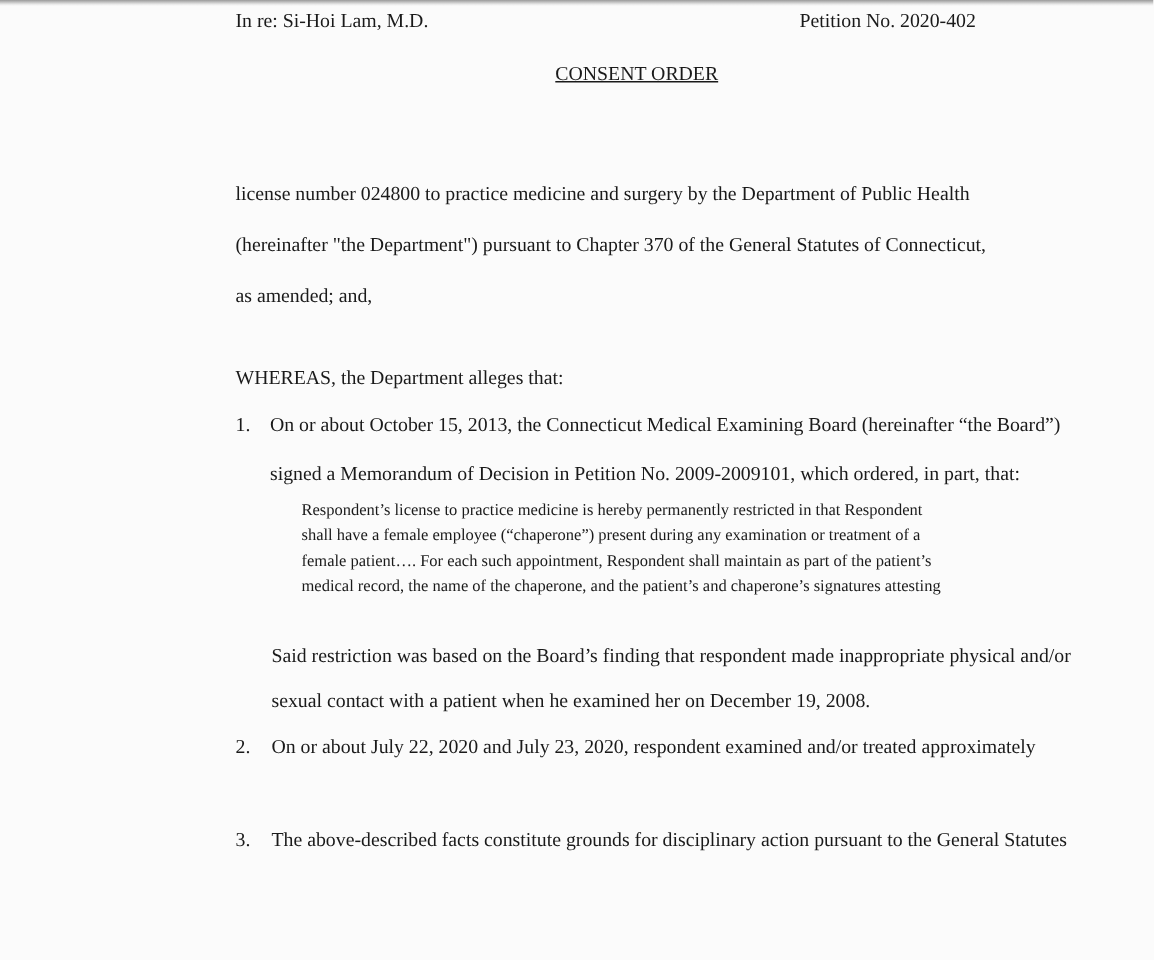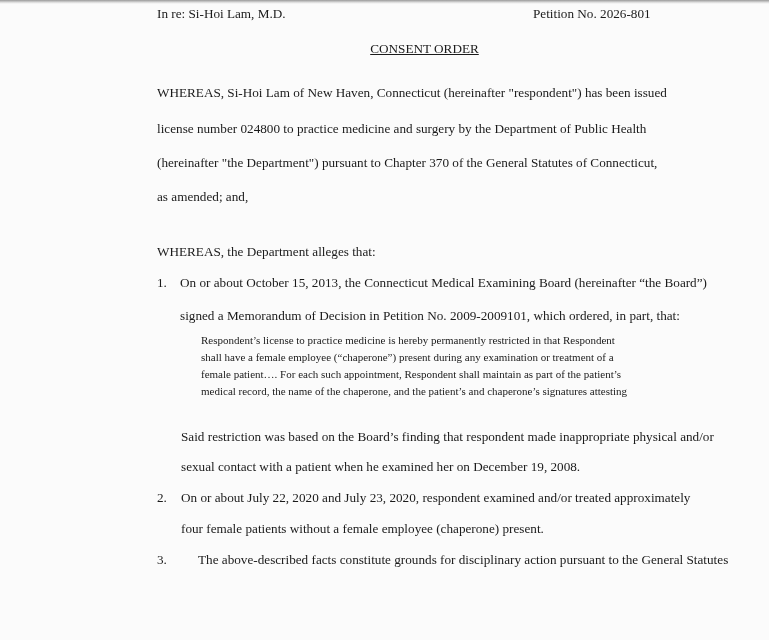--- a/index.html
+++ b/index.html
@@ -30,42 +30,40 @@
   .quote { font-size: 11px; line-height: 17px; }
   .num { left: 117px; }
 </style>
 </head>
 <body>
 
 <div class="top-shadow"></div>
 
 <div class="page">
   <div class="line hdr-left">In re:  Si-Hoi Lam, M.D.</div>
-  <div class="line hdr-right">Petition No. 2026-801</div>
+  <div class="line hdr-right">Petition No. 2020-402</div>
 
   <div class="line title">CONSENT ORDER</div>
 
-  <div class="line" style="left:117px; top:85px;">WHEREAS, Si-Hoi Lam of New Haven, Connecticut (hereinafter "respondent") has been issued</div>
   <div class="line" style="left:117px; top:121px;">license number 024800 to practice medicine and surgery by the Department of Public Health</div>
   <div class="line" style="left:117px; top:155px;">(hereinafter "the Department") pursuant to Chapter 370 of the General Statutes of Connecticut,</div>
   <div class="line" style="left:117px; top:189px;">as amended; and,</div>
 
   <div class="line" style="left:117px; top:244px;">WHEREAS, the Department alleges that:</div>
 
   <div class="line num" style="top:275px;">1.</div>
   <div class="line" style="left:140px; top:275px;">On or about October 15, 2013, the Connecticut Medical Examining Board (hereinafter “the Board”)</div>
   <div class="line" style="left:140px; top:308px;">signed a Memorandum of Decision in Petition No. 2009-2009101, which ordered, in part, that:</div>
 
   <div class="line quote" style="left:161px; top:332px;">Respondent’s license to practice medicine is hereby permanently restricted in that Respondent</div>
   <div class="line quote" style="left:161px; top:349px;">shall have a female employee (“chaperone”) present during any examination or treatment of a</div>
   <div class="line quote" style="left:161px; top:366px;">female patient…. For each such appointment, Respondent shall maintain as part of the patient’s</div>
   <div class="line quote" style="left:161px; top:383px;">medical record, the name of the chaperone, and the patient’s and chaperone’s signatures attesting</div>
 
   <div class="line" style="left:141px; top:429px;">Said restriction was based on the Board’s finding that respondent made inappropriate physical and/or</div>
   <div class="line" style="left:141px; top:459px;">sexual contact with a patient when he examined her on December 19, 2008.</div>
 
   <div class="line num" style="top:490px;">2.</div>
   <div class="line" style="left:141px; top:490px;">On or about July 22, 2020 and July 23, 2020, respondent examined and/or treated approximately</div>
-  <div class="line" style="left:141px; top:521px;">four female patients without a female employee (chaperone) present.</div>
 
   <div class="line num" style="top:552px;">3.</div>
-  <div class="line" style="left:158px; top:552px;">The above-described facts constitute grounds for disciplinary action pursuant to the General Statutes</div>
+  <div class="line" style="left:141px; top:552px;">The above-described facts constitute grounds for disciplinary action pursuant to the General Statutes</div>
 </div>
 
 </body></html>

